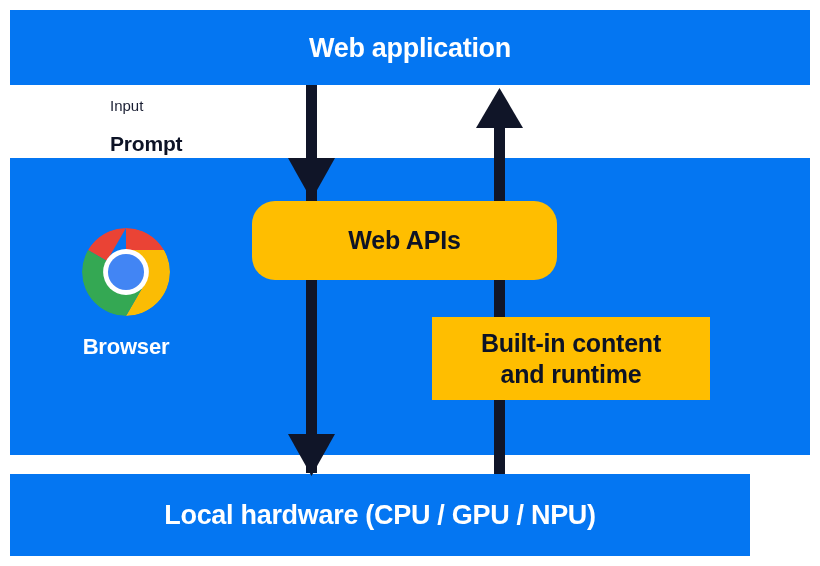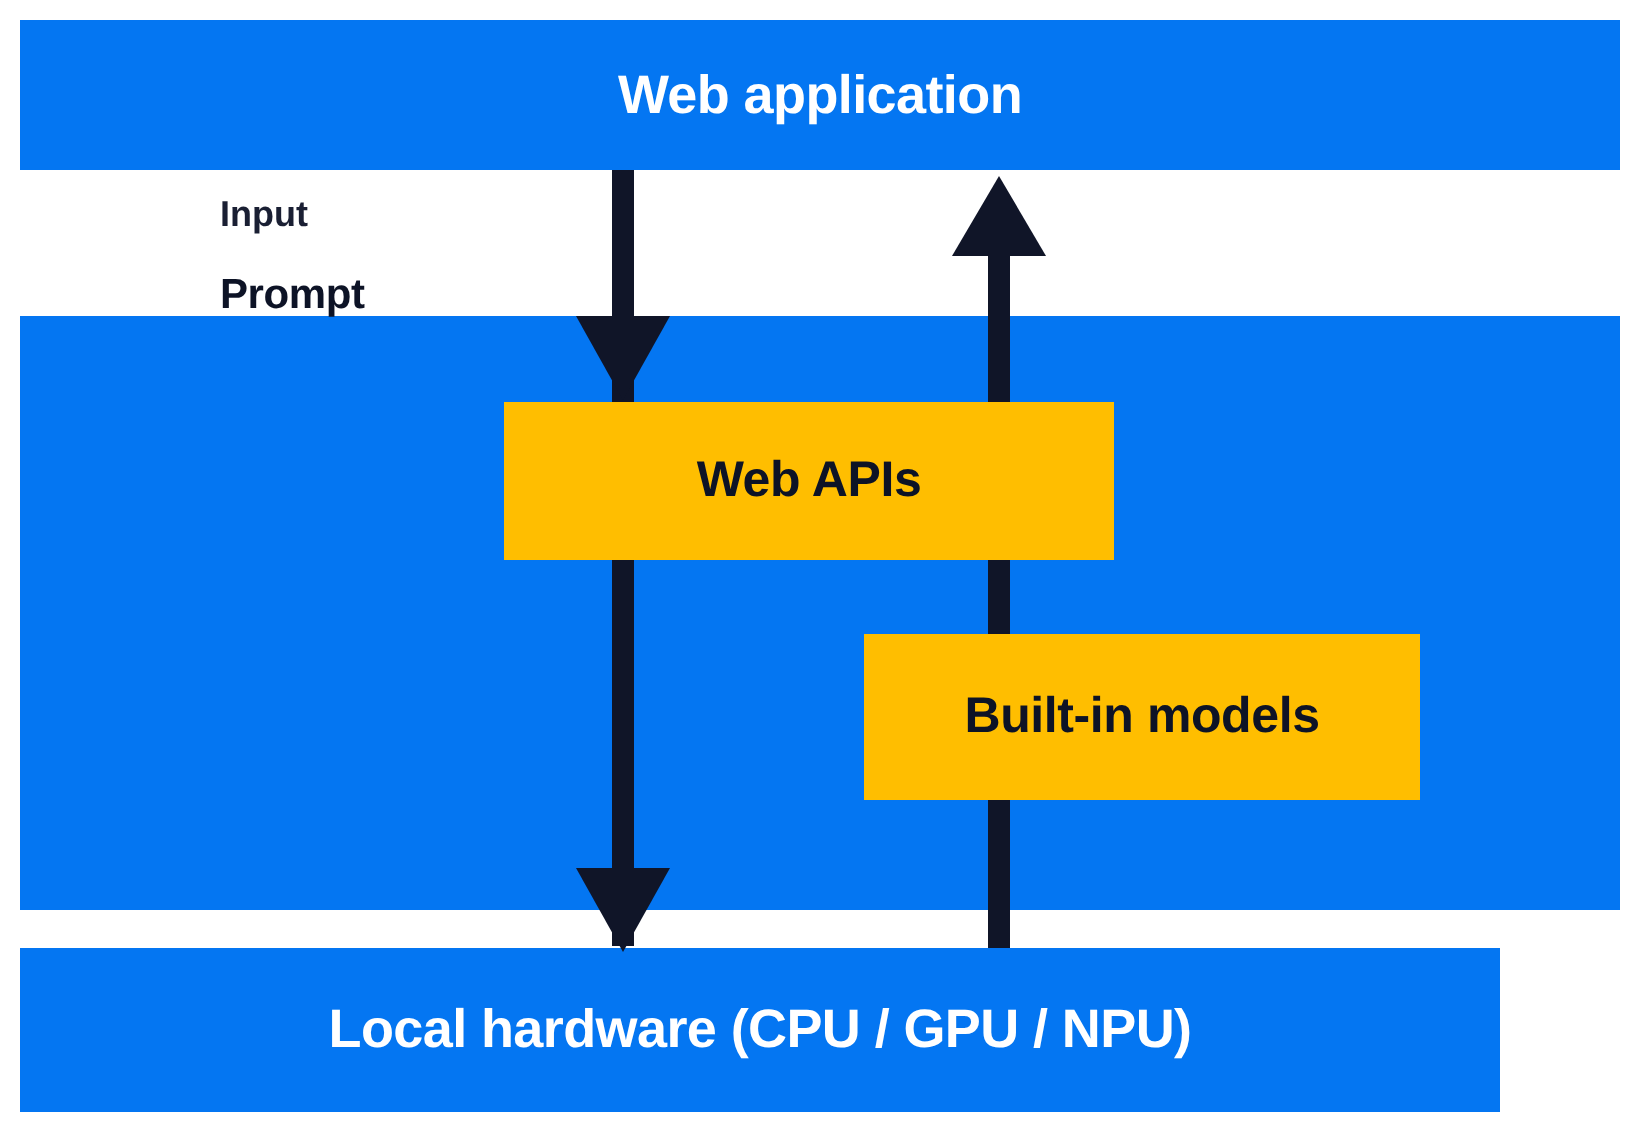--- a/index.html
+++ b/index.html
@@ -69,22 +69,22 @@
 
   
   .flow-label {
     position: absolute;
     line-height: 1.28;
     color: #101528;
     white-space: nowrap;
   }
   .flow-label .kind {
     display: block;
-    font-size: 18px;
-    font-weight: bold;
+    font-size: 15px;
+    font-weight: normal;
     color: #1a1f33;
   }
   .flow-label .value {
     display: block;
     font-size: 21px;
     font-weight: bold;
     letter-spacing: -0.2px;
     color: #0d1326;
     margin-top: 16px;
   }
@@ -126,20 +126,21 @@
     font-weight: bold;
     letter-spacing: -0.2px;
     line-height: 1.22;
   }
   #web-apis-box {
     left: 252px;
     top: 201px;
     width: 305px;
     height: 79px;
     font-size: 25px;
+    border-radius: 23px;
   }
   #builtin-box {
     left: 432px;
     top: 317px;
     width: 278px;
     height: 83px;
     font-size: 25px;
   }
   .ybox span { display: block; }
 </style>
@@ -174,24 +175,48 @@
       <polygon points="476,128 523,128 499.5,88" fill="#101528"></polygon>
     </g>
   </svg>
 
   <div id="input-label" class="flow-label">
     <span class="kind">Input</span>
     <span class="value">Prompt</span>
   </div>
 
 
+  <div id="browser-group">
+    <svg id="chrome-icon" viewBox="0 0 100 100">
+      <defs>
+        <clipPath id="circle-clip">
+          <circle cx="50" cy="50" r="50"></circle>
+        </clipPath>
+      </defs>
+      <g clip-path="url(#circle-clip)">
+
+        <path d="M50,0 A50,50 0 0 1 93.3,25 L50,25 A25,25 0 0 0 28.3,37.5 Z
+                 M50,0 A50,50 0 0 0 6.7,25 L28.3,37.5 A25,25 0 0 1 50,25 Z" fill="#ea4335"></path>
+
+        <path d="M93.3,25 A50,50 0 0 1 50,100 L71.7,62.5 A25,25 0 0 0 71.7,37.5 L50,25 Z" fill="#fbbc04"></path>
+
+        <path d="M6.7,25 A50,50 0 0 0 50,100 L71.7,62.5 L28.3,62.5 A25,25 0 0 1 28.3,37.5 Z" fill="#34a853"></path>
+
+        <circle cx="50" cy="50" r="26" fill="#ffffff"></circle>
+
+        <circle cx="50" cy="50" r="20.5" fill="#4285f4"></circle>
+      </g>
+    </svg>
+    <span id="browser-caption">Browser</span>
+  </div>
 
   <div id="web-apis-box" class="ybox">
     <span>Web APIs</span>
   </div>
 
   <div id="builtin-box" class="ybox">
     <div>
-      <span>Built-in models</span>
+      <span>Built-in content</span>
+      <span>and runtime</span>
     </div>
   </div>
 
 </div>
 
 </body></html>

